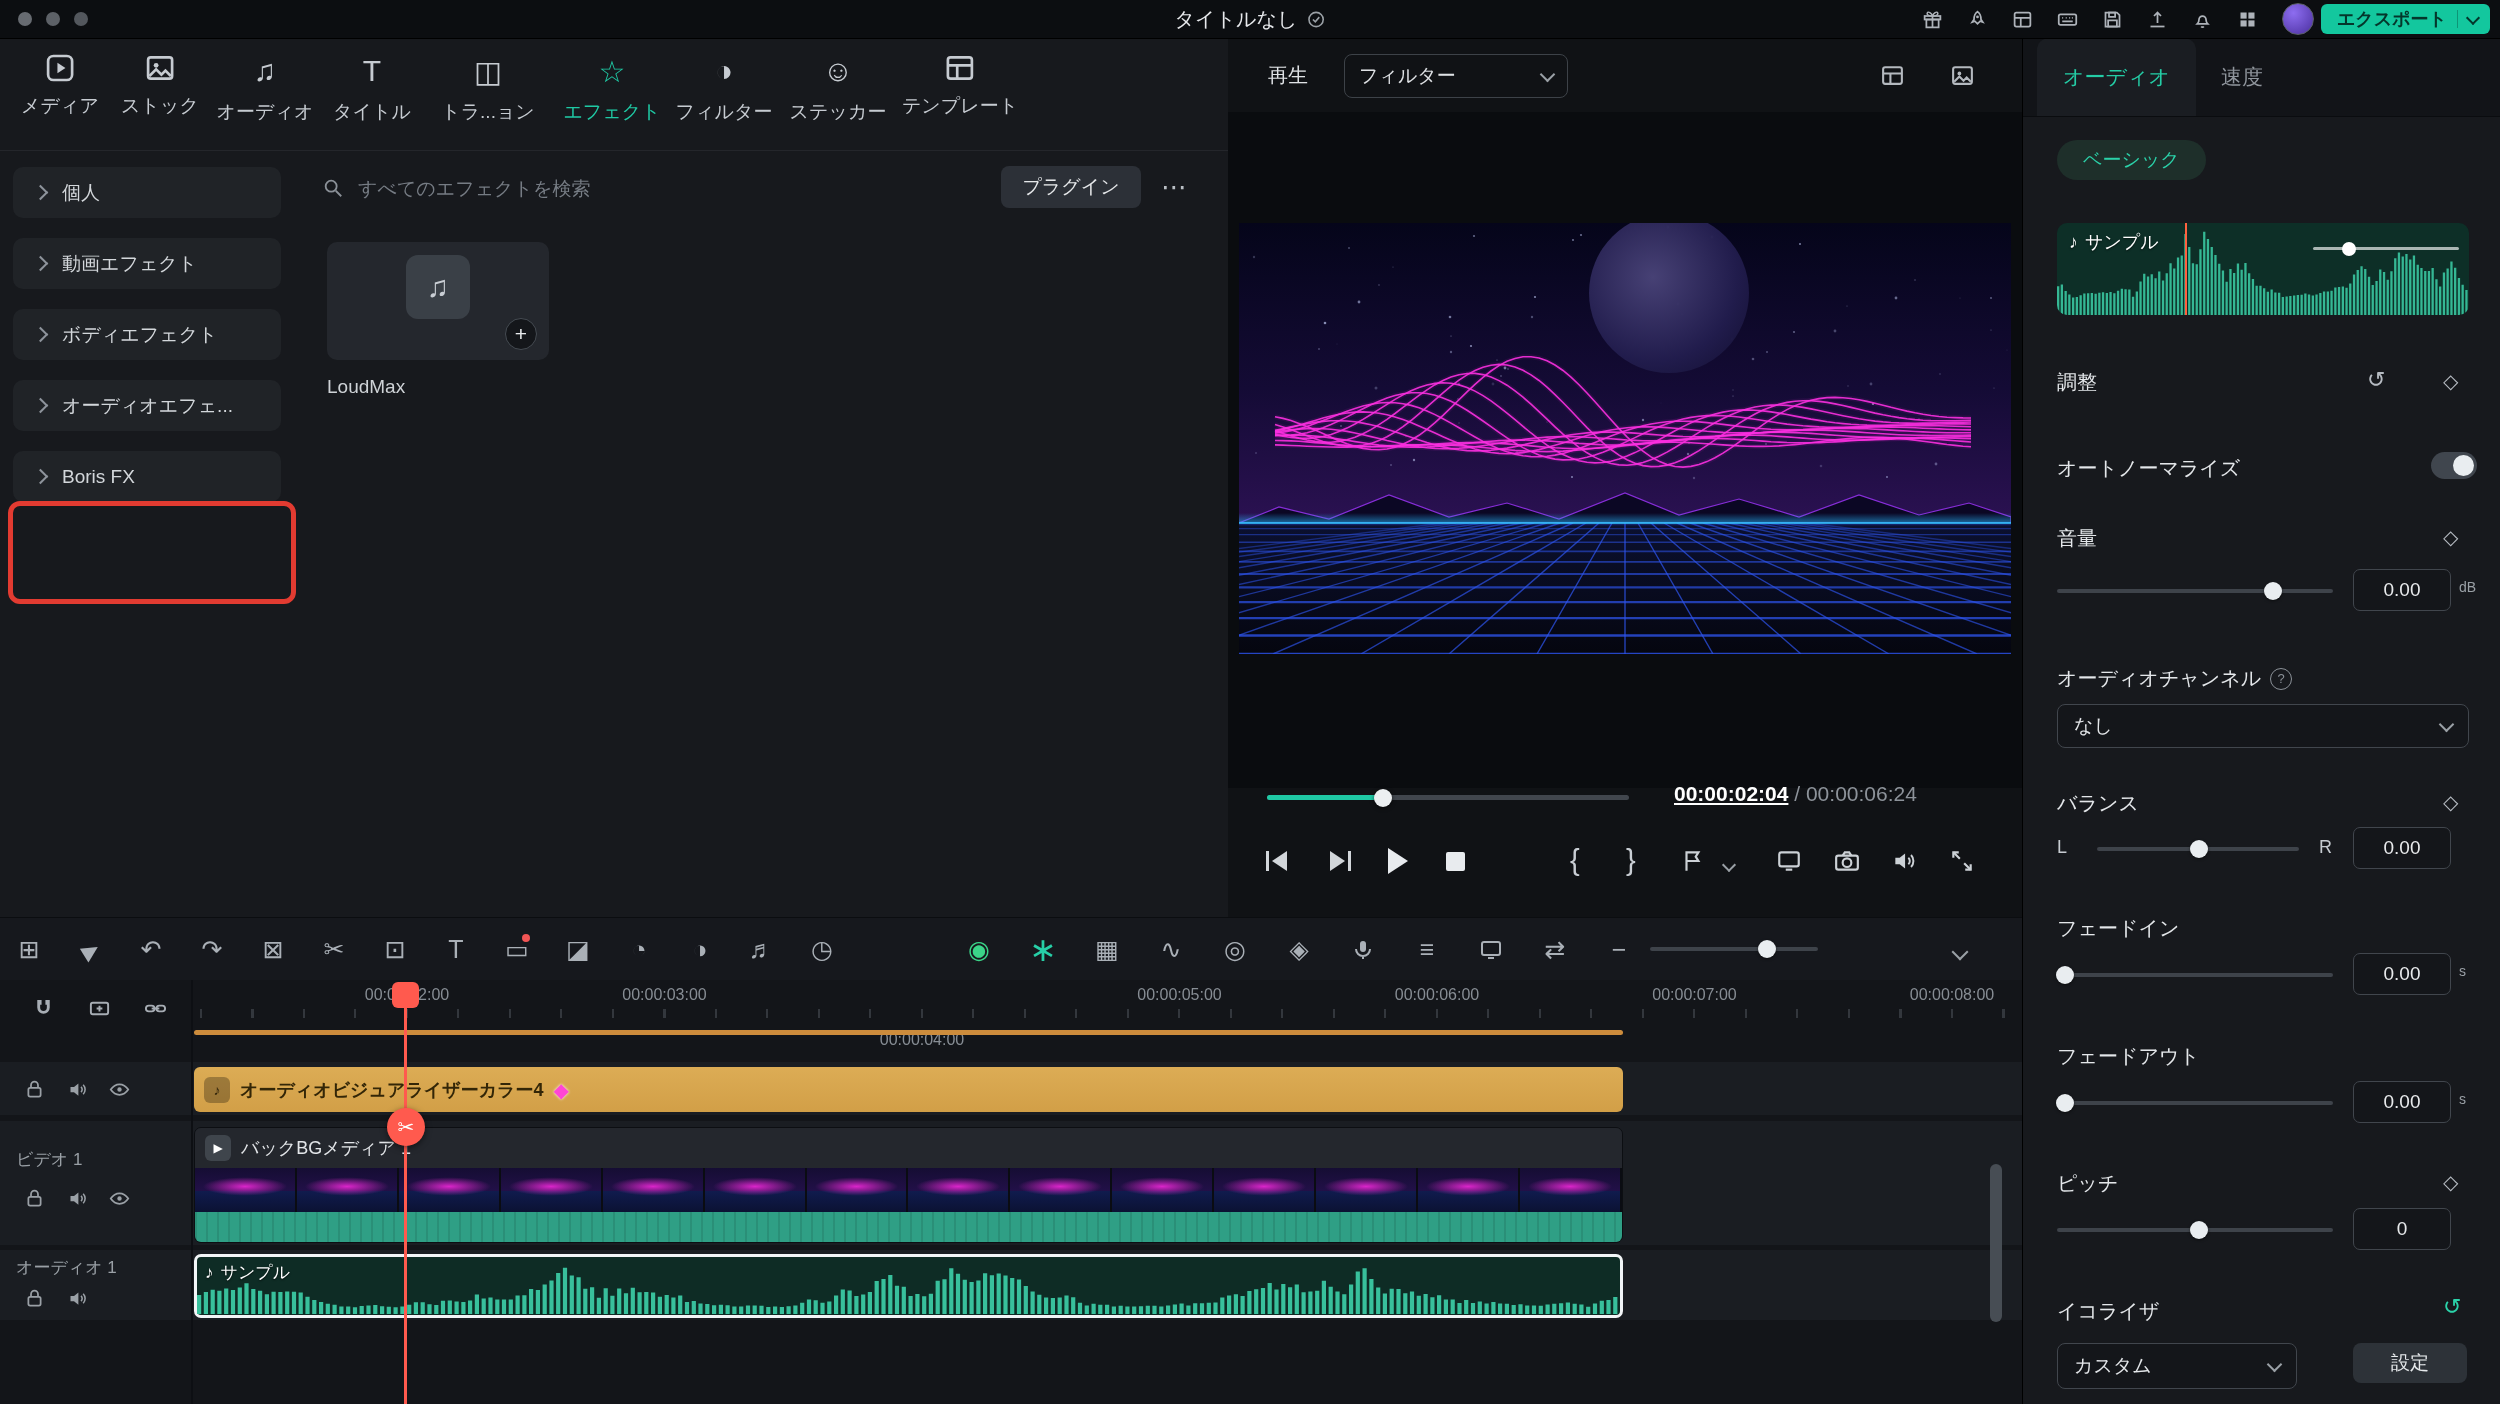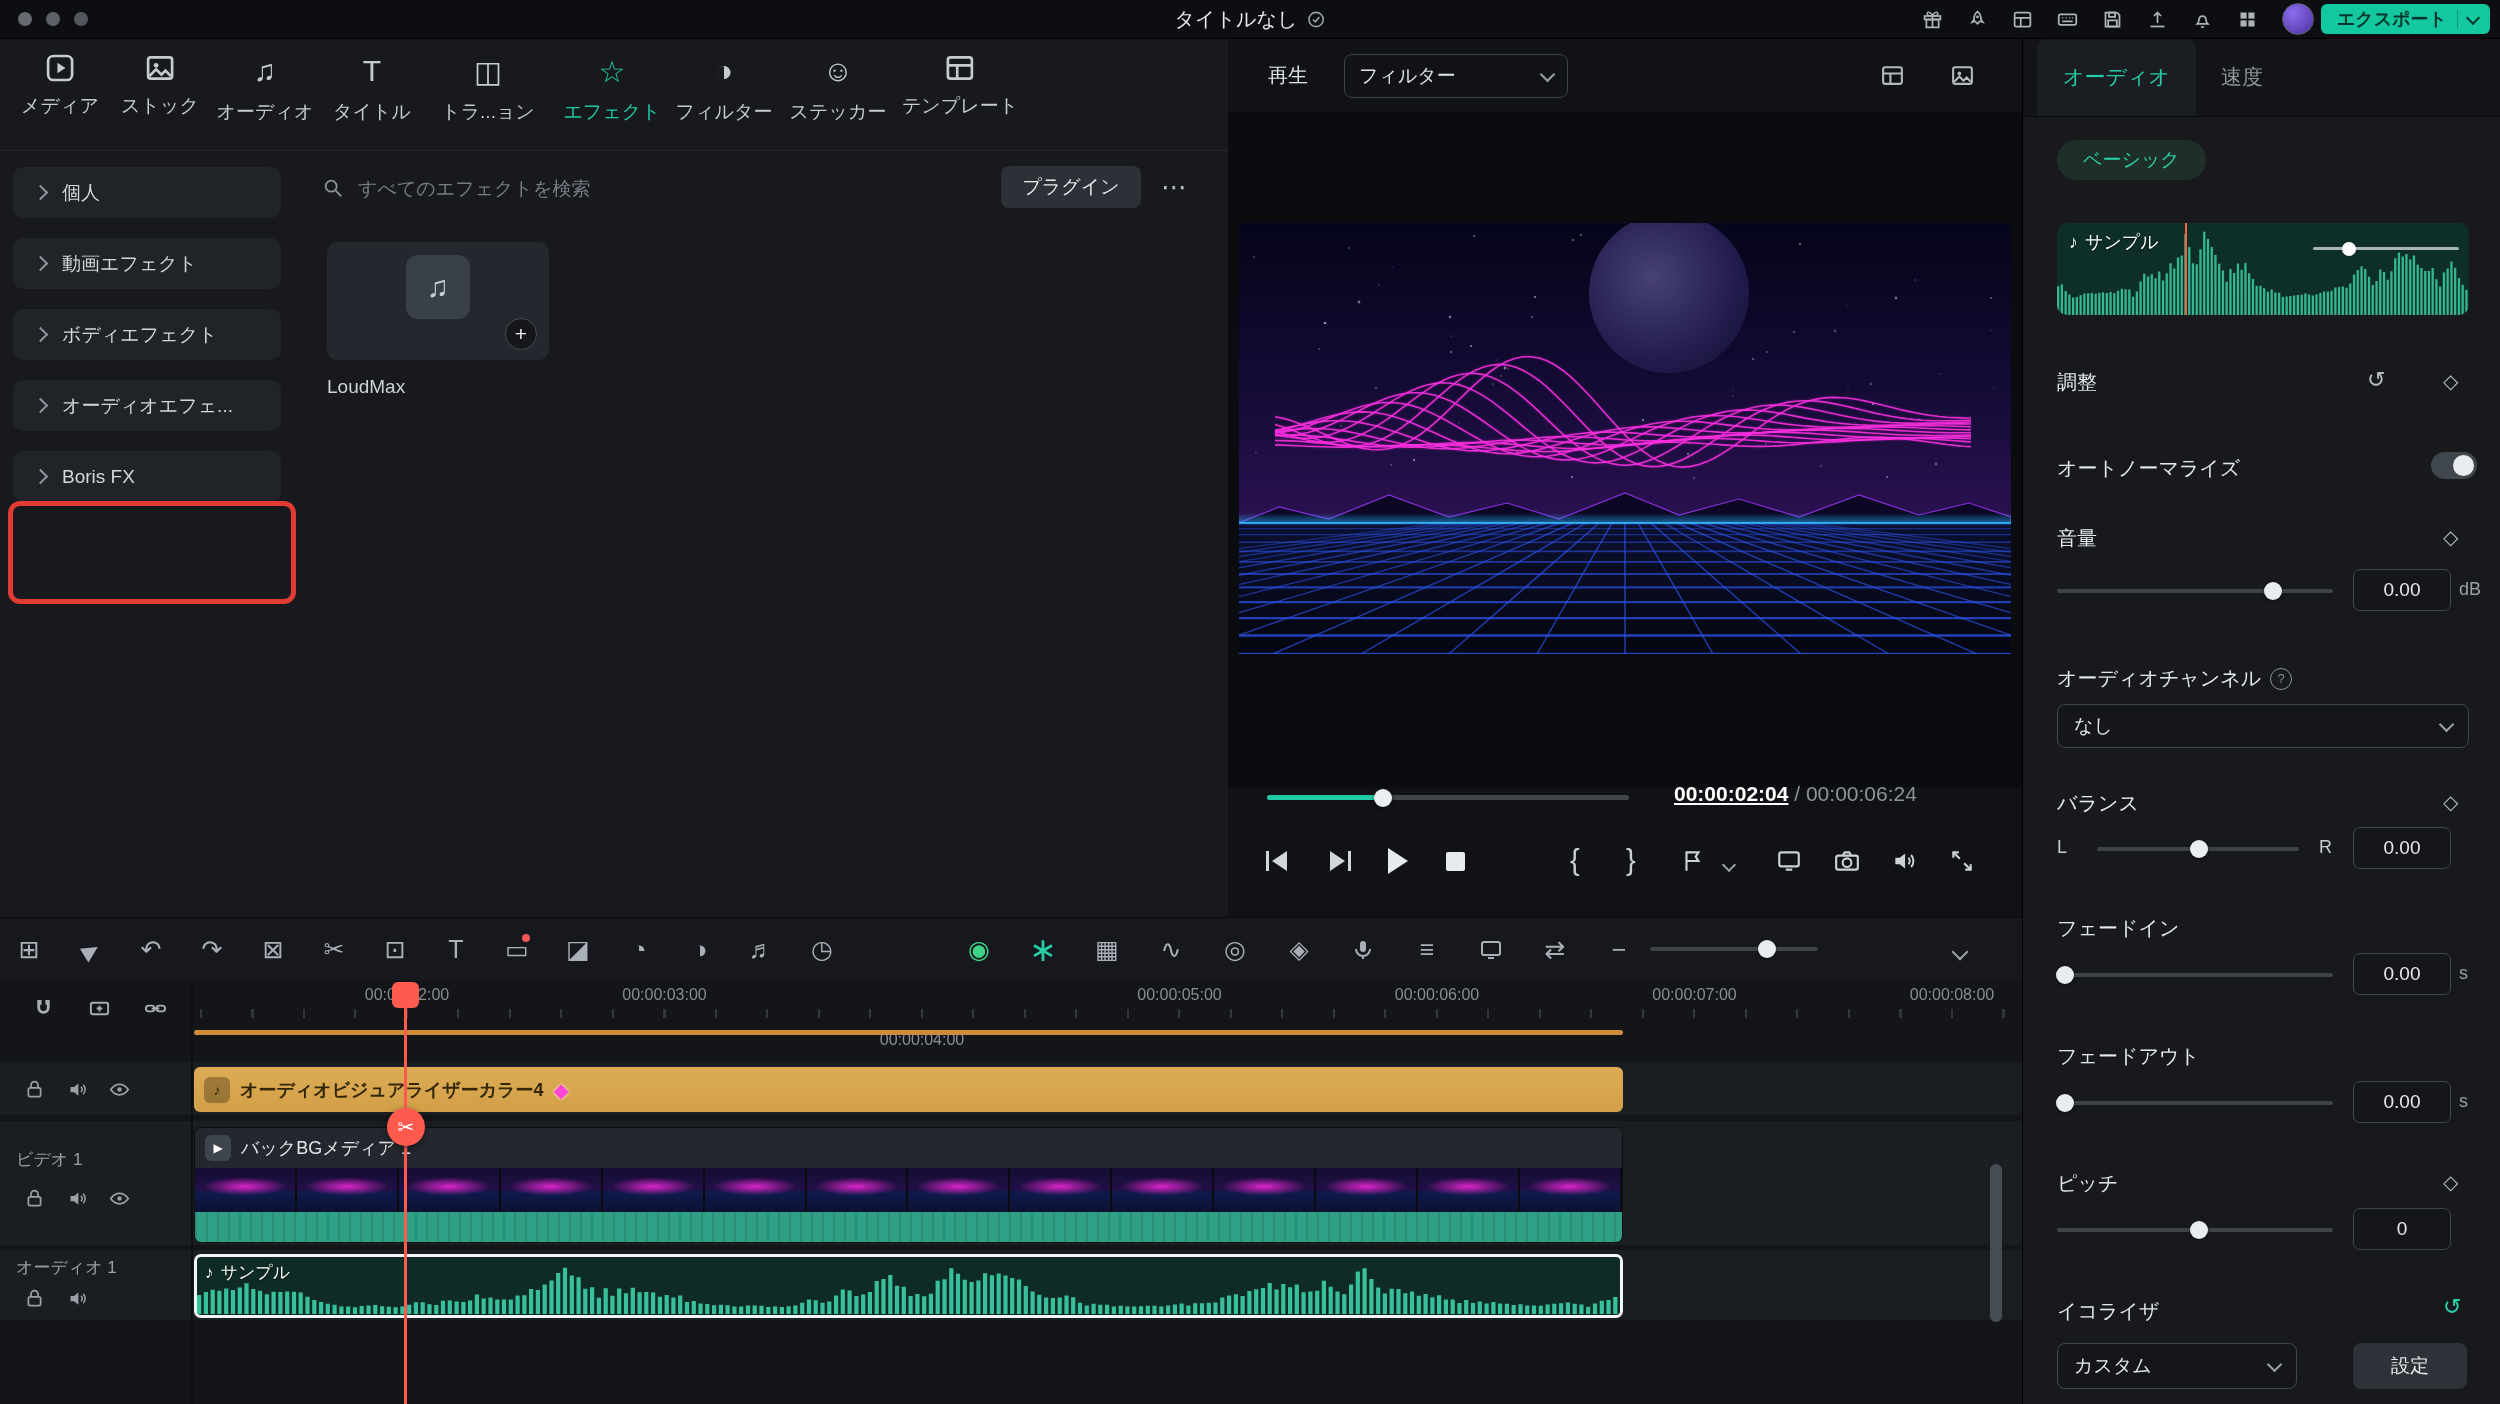--- a/index.html
+++ b/index.html
@@ -81,26 +81,26 @@
   #miniTrack{position:absolute;left:256px;top:24px;width:146px;height:3px;background:rgba(255,255,255,.65);border-radius:2px;z-index:3;cursor:pointer;}
   #miniKnob{position:absolute;left:36px;top:50%;transform:translate(-50%,-50%);width:14px;height:14px;border-radius:50%;background:#fff;cursor:pointer;}
   .prow-label{position:absolute;left:34px;font-size:20px;color:#e4e7ea;display:flex;align-items:center;}
   .kf{position:absolute;left:420px;font-size:20px;color:#b6bbc2;cursor:pointer;}
   .reseticon{position:absolute;font-size:22px;color:#b6bbc2;cursor:pointer;line-height:1;}
   .toggle{position:absolute;left:408px;width:46px;height:27px;border-radius:14px;background:#40464e;cursor:pointer;}
   .toggle::after{content:'';position:absolute;right:3px;top:3px;width:21px;height:21px;border-radius:50%;background:#e9edf0;}
   .track{position:absolute;height:4px;border-radius:2px;background:#3e434a;cursor:pointer;}
   .knob{position:absolute;top:50%;transform:translate(-50%,-50%);width:18px;height:18px;border-radius:50%;background:#e9edf0;box-shadow:0 1px 3px rgba(0,0,0,.5);cursor:pointer;}
   .valbox{position:absolute;left:330px;width:96px;height:40px;border:1px solid #41464d;border-radius:7px;background:#14161a;display:flex;align-items:center;justify-content:center;font-size:19px;color:#e8eaec;}
-  .unit{position:absolute;left:436px;font-size:18px;color:#9aa0a6;}
+  .unit{position:absolute;left:436px;font-size:14px;color:#9aa0a6;}
   .lr{position:absolute;font-size:18px;color:#c6cbd1;}
   .qm{display:inline-flex;width:20px;height:20px;border:1.5px solid #8a9097;border-radius:50%;align-items:center;justify-content:center;font-size:13px;color:#8a9097;margin-left:9px;}
   .dd{position:absolute;border:1px solid #41464d;border-radius:8px;background:#14161a;display:flex;align-items:center;padding:0 16px;font-size:19px;color:#e4e7ea;cursor:pointer;}
   .dd .chev{margin-left:auto;width:9px;height:9px;margin-top:-4px;}
-  #eqSettings{position:absolute;left:330px;top:1305px;width:114px;height:46px;background:#2d3238;border-radius:8px;display:flex;align-items:center;justify-content:center;font-size:19px;color:#e6e9eb;cursor:pointer;}
+  #eqSettings{position:absolute;left:330px;top:1305px;width:114px;height:40px;background:#2d3238;border-radius:8px;display:flex;align-items:center;justify-content:center;font-size:19px;color:#e6e9eb;cursor:pointer;}
 
   
   #tlToolbar{position:absolute;left:0;top:917px;width:2022px;height:63px;background:#16181d;border-top:1px solid #0b0d10;border-bottom:1px solid #0b0d10;}
   .tgroup{position:absolute;top:0;height:63px;display:flex;align-items:center;}
   #tgLeft{left:12px;gap:27px;}
   #tgMid{left:962px;gap:30px;}
   .tbi{position:relative;width:34px;height:63px;display:flex;align-items:center;justify-content:center;font-size:25px;color:#aab0b7;cursor:pointer;}
   .tbi.svgi{width:34px;height:63px;}
   .tbi.svgi svg{width:24px;height:24px;}
   .tbi.rot{transform:rotate(-32deg);font-size:21px;}

